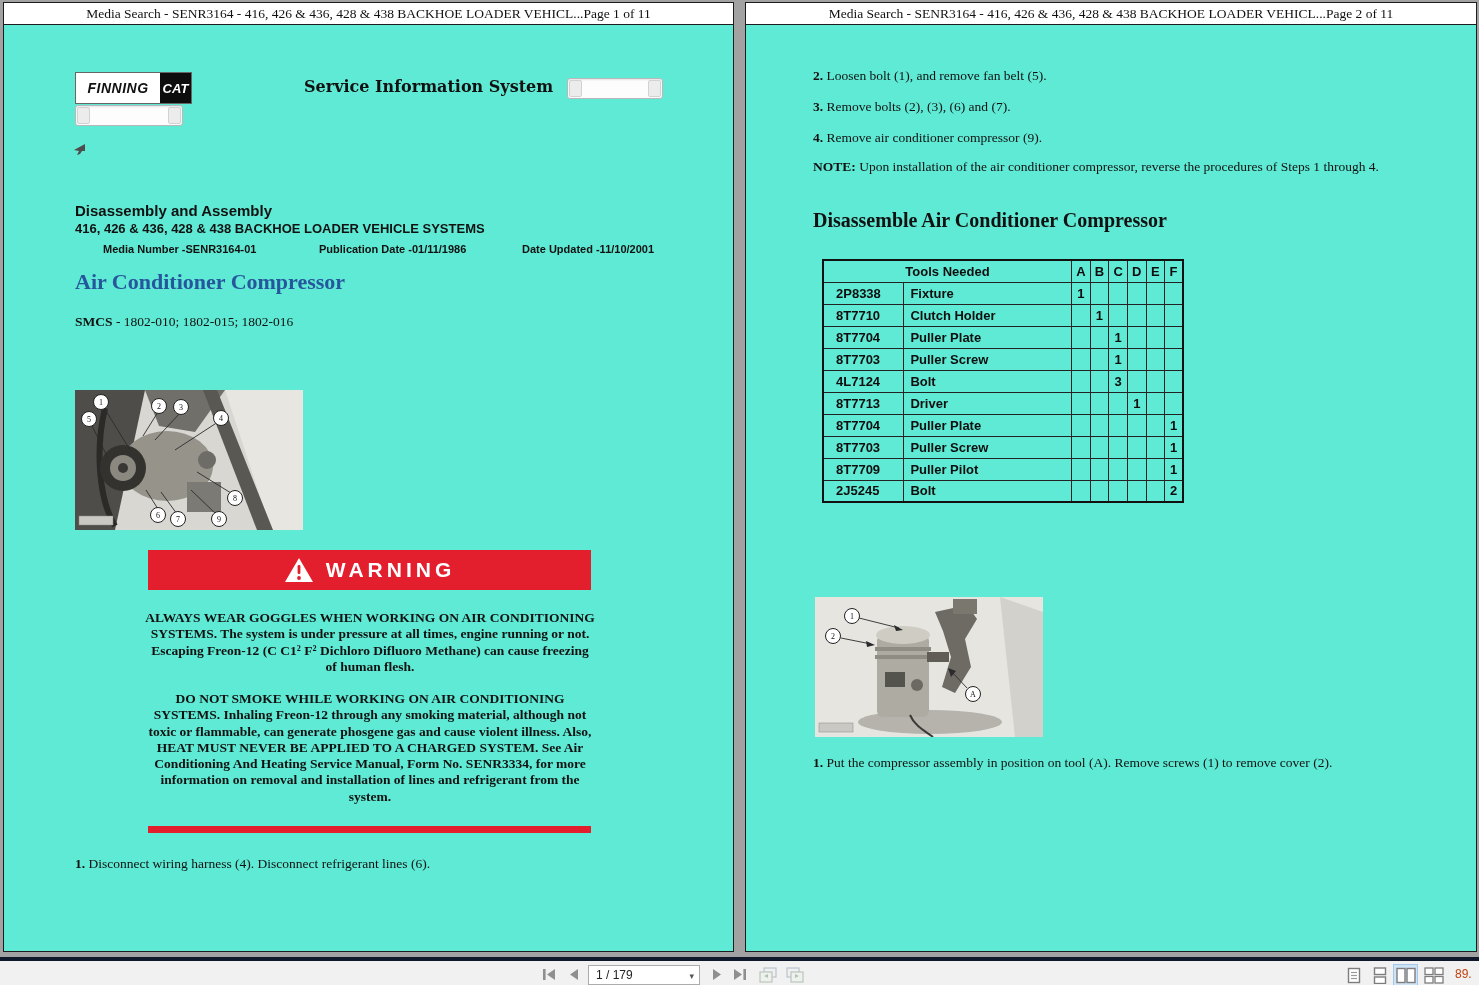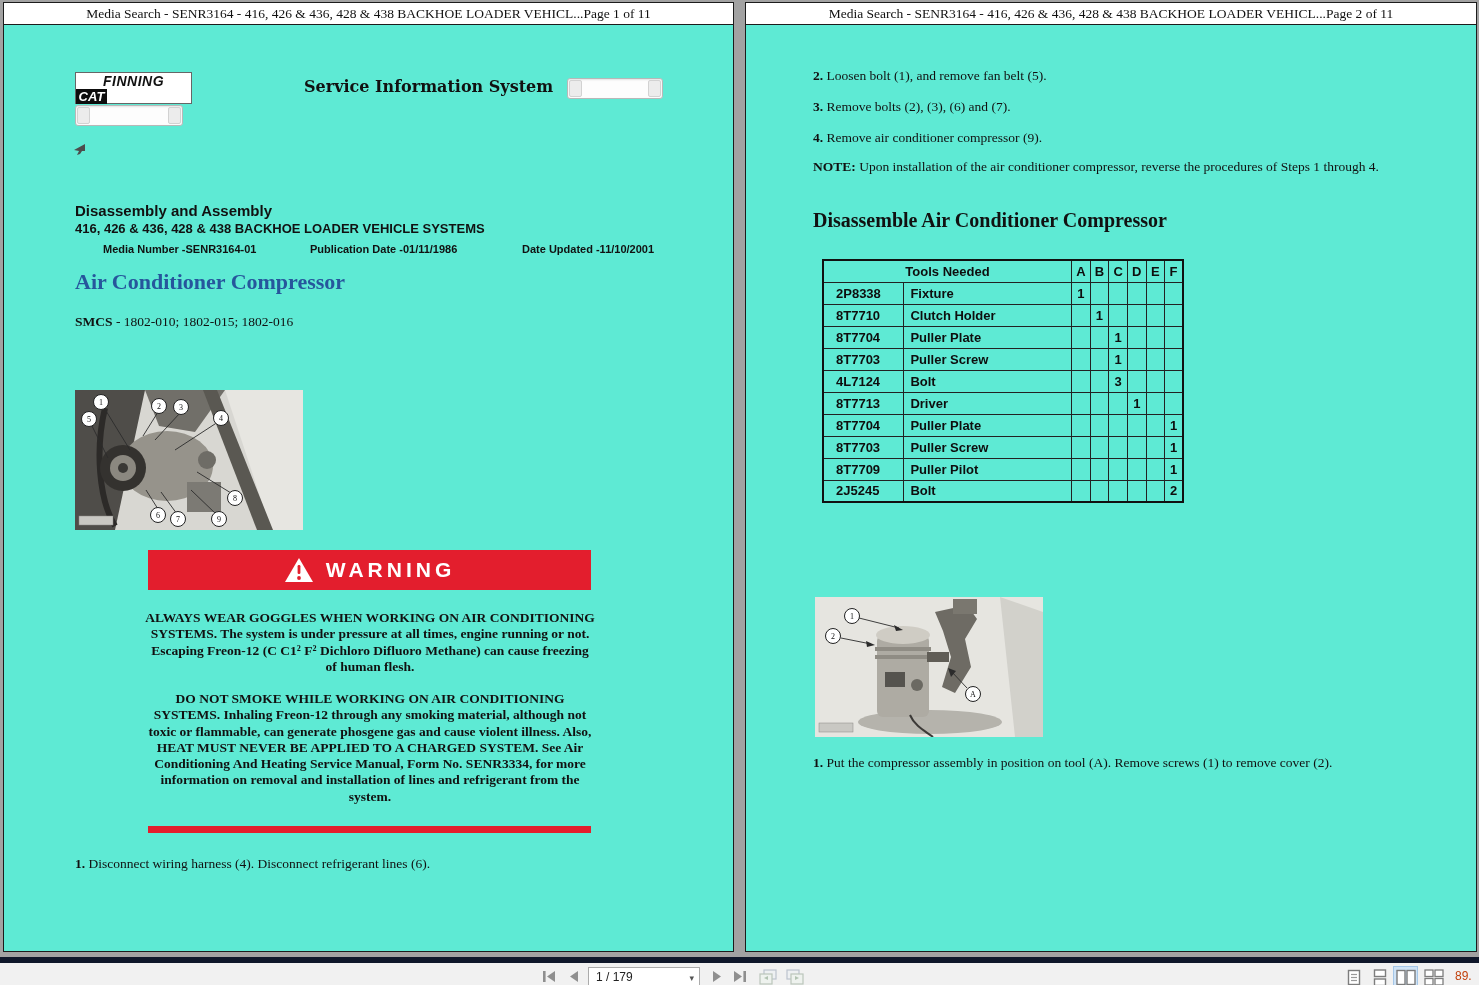--- a/index.html
+++ b/index.html
@@ -15,37 +15,37 @@
   }
   
   .page{position:absolute;top:2px;height:950px;background:#5eead4;border:1px solid #1c1c1c;}
   .page-left{left:3px;width:731px;}
   .page-right{left:745px;width:732px;}
   .page-header{
     position:absolute;top:0;left:0;right:0;height:22px;line-height:22px;
     text-align:center;font-size:13.5px;border-bottom:1px solid #1c1c1c;background:#fff;
   }
   
-  .logo{position:absolute;left:71px;top:69px;width:117px;height:32px;border:1px solid #666;display:flex;background:#fff;flex-direction:column;}
+  .logo{position:absolute;left:71px;top:69px;width:117px;height:32px;border:1px solid #666;display:flex;background:#fff;}
   .logo-finning{flex:1;display:flex;align-items:center;justify-content:center;
     font-family:"Liberation Sans",sans-serif;font-weight:bold;font-style:italic;font-size:14px;letter-spacing:.5px;}
   .logo-cat{width:31px;background:#0d0d0d;color:#fff;display:flex;align-items:center;justify-content:center;
     font-family:"Liberation Sans",sans-serif;font-weight:bold;font-style:italic;font-size:13px;}
   .sis-title{position:absolute;left:300px;top:74px;font-family:"DejaVu Serif",serif;font-weight:bold;font-size:16px;}
   .scrollbar{position:absolute;height:21px;background:#fdfdfd;border:1px solid #b8b8b8;border-radius:3px;box-shadow:inset 0 1px 2px #e3e3e3;}
   .sb1{left:563px;top:75px;width:96px;}
   .sb2{left:71px;top:102px;width:108px;}
   .sb-btn{position:absolute;top:1px;bottom:1px;width:13px;background:#ececec;border:1px solid #d2d2d2;border-radius:2px;}
   .sb-left{left:1px;}.sb-right{right:1px;}
   .cursor{position:absolute;left:69px;top:140px;}
   
   .doc-type{position:absolute;left:71px;top:199px;font-family:"Liberation Sans",sans-serif;font-weight:bold;font-size:15px;}
   .doc-title{position:absolute;left:71px;top:218px;font-family:"Liberation Sans",sans-serif;font-weight:bold;font-size:13px;}
   .meta-item{position:absolute;top:240px;font-family:"Liberation Sans",sans-serif;font-weight:bold;font-size:11px;}
-  .meta-media{left:59px;padding-left:40px;}.meta-pub{left:287px;padding-left:19px;}.meta-upd{left:518px;}
+  .meta-media{left:59px;padding-left:40px;}.meta-pub{left:296px;padding-left:19px;}.meta-upd{left:518px;}
   .section-title{position:absolute;left:71px;font-weight:bold;font-size:22px;color:var(--heading-blue);}
   .lp-section{top:266px;}
   .smcs{position:absolute;left:71px;top:311px;font-size:13.5px;}
   .proc-title{position:absolute;left:71px;top:343px;font-weight:bold;font-size:20px;color:#000;}
   .figure{position:absolute;width:228px;height:140px;}
   .fig-left{left:71px;top:387px;}
   .fig-right{left:69px;top:594px;}
   .warning-banner{position:absolute;left:144px;top:547px;width:443px;height:40px;background:var(--warning-red);
     display:flex;align-items:center;justify-content:center;gap:12px;}
   .warning-label{color:#fff;font-family:"Liberation Sans",sans-serif;font-weight:bold;font-size:21px;letter-spacing:4px;}
@@ -63,21 +63,21 @@
   .tools-table{position:absolute;left:76px;top:256px;width:362px;border-collapse:collapse;
     font-family:"Liberation Sans",sans-serif;font-weight:bold;font-size:13px;color:#0e0e0e;border:2px solid #111;}
   .tools-table th,.tools-table td{border:1px solid #222;height:22px;padding:0;}
   .tt-title{text-align:center;font-size:13px;}
   .tt-col{text-align:center;}
   .tools-table td.part{padding-left:12px;text-align:left;}
   .tools-table td.name{padding-left:6px;text-align:left;}
   .tools-table td.qty{text-align:center;}
   .rp-step1{left:67px;top:752px;width:620px;}
   
-  .toolbar{position:absolute;left:0;right:0;top:957px;height:28px;background:#f1f1f1;border-top:6px solid #0f172a;}
+  .toolbar{position:absolute;left:0;right:0;top:957px;height:28px;background:#f1f1f1;border-top:4px solid #0f172a;}
   .nav-btn{position:absolute;top:3px;width:22px;height:22px;background:none;border:none;padding:2px;cursor:pointer;}
   .btn-first{left:538px;}.btn-prev{left:563px;}.btn-next{left:705px;}.btn-last{left:728px;}
   .view-btn{position:absolute;top:3px;width:24px;height:22px;display:flex;align-items:center;justify-content:center;opacity:.75;}
   .btn-prevview{left:756px;}.btn-nextview{left:783px;}
   .page-box{position:absolute;left:588px;top:4px;width:112px;height:20px;background:#fff;border:1px solid #ababab;
     font-family:"Liberation Sans",sans-serif;font-size:12px;line-height:18px;padding-left:7px;color:#222;}
   .page-caret{position:absolute;right:5px;top:1px;font-size:9px;color:#555;}
   .layout-btn{position:absolute;top:3px;width:25px;height:22px;display:flex;align-items:center;justify-content:center;border:1px solid transparent;}
   .lb1{left:1341px;}.lb2{left:1367px;}.lb3{left:1393px;}.lb4{left:1421px;}
   .layout-btn.selected{background:var(--selected-view-bg);border-color:#a5c7e8;}

